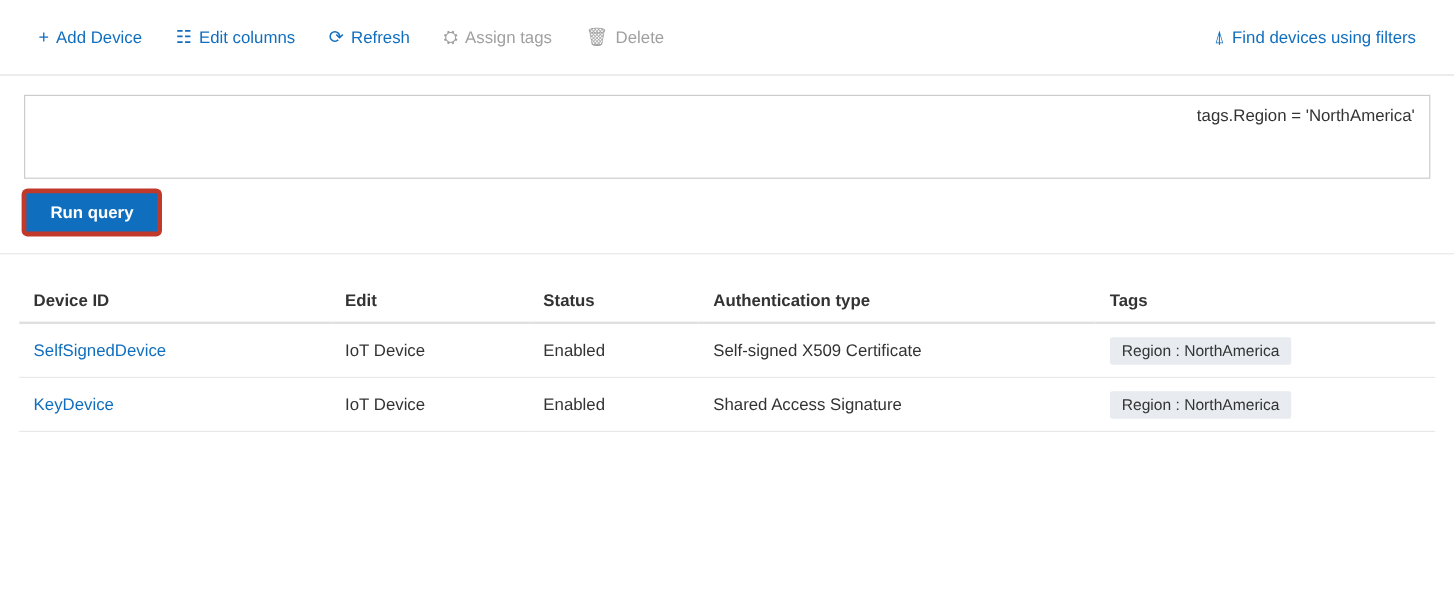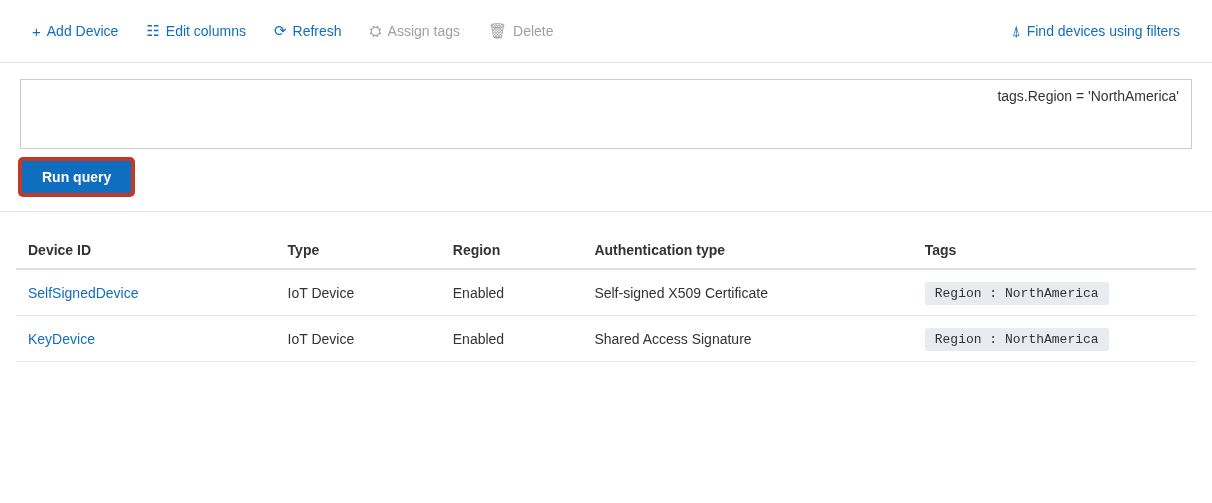--- a/index.html
+++ b/index.html
@@ -143,21 +143,20 @@
       margin-top: 24px;
     }
 
     .tag-badge {
       background: #e8ecf0;
       color: #333;
       padding: 4px 10px;
       border-radius: 2px;
       font-size: 13px;
       white-space: nowrap;
-      font-family: Liberation Mono, monospace;
     }
 
     
     .col-device-id { width: 22%; }
     .col-type { width: 14%; }
     .col-status { width: 12%; }
     .col-auth { width: 28%; }
     .col-tags { width: 24%; }
   </style>
 </head>
@@ -206,22 +205,22 @@
       <button class="run-query-btn">Run query</button>
     </div>
   </div>
 </div>
 
 <div class="table-section">
   <table>
     <thead>
       <tr>
         <th class="col-device-id">Device ID</th>
-        <th class="col-type">Type</th>
-        <th class="col-status">Region</th>
+        <th class="col-type">Edit</th>
+        <th class="col-status">Status</th>
         <th class="col-auth">Authentication type</th>
         <th class="col-tags">Tags</th>
       </tr>
     </thead>
     <tbody id="table-body">
     <tr>
           <td><a class="device-link">SelfSignedDevice</a></td>
           <td>IoT Device</td>
           <td>Enabled</td>
           <td>Self-signed X509 Certificate</td>

